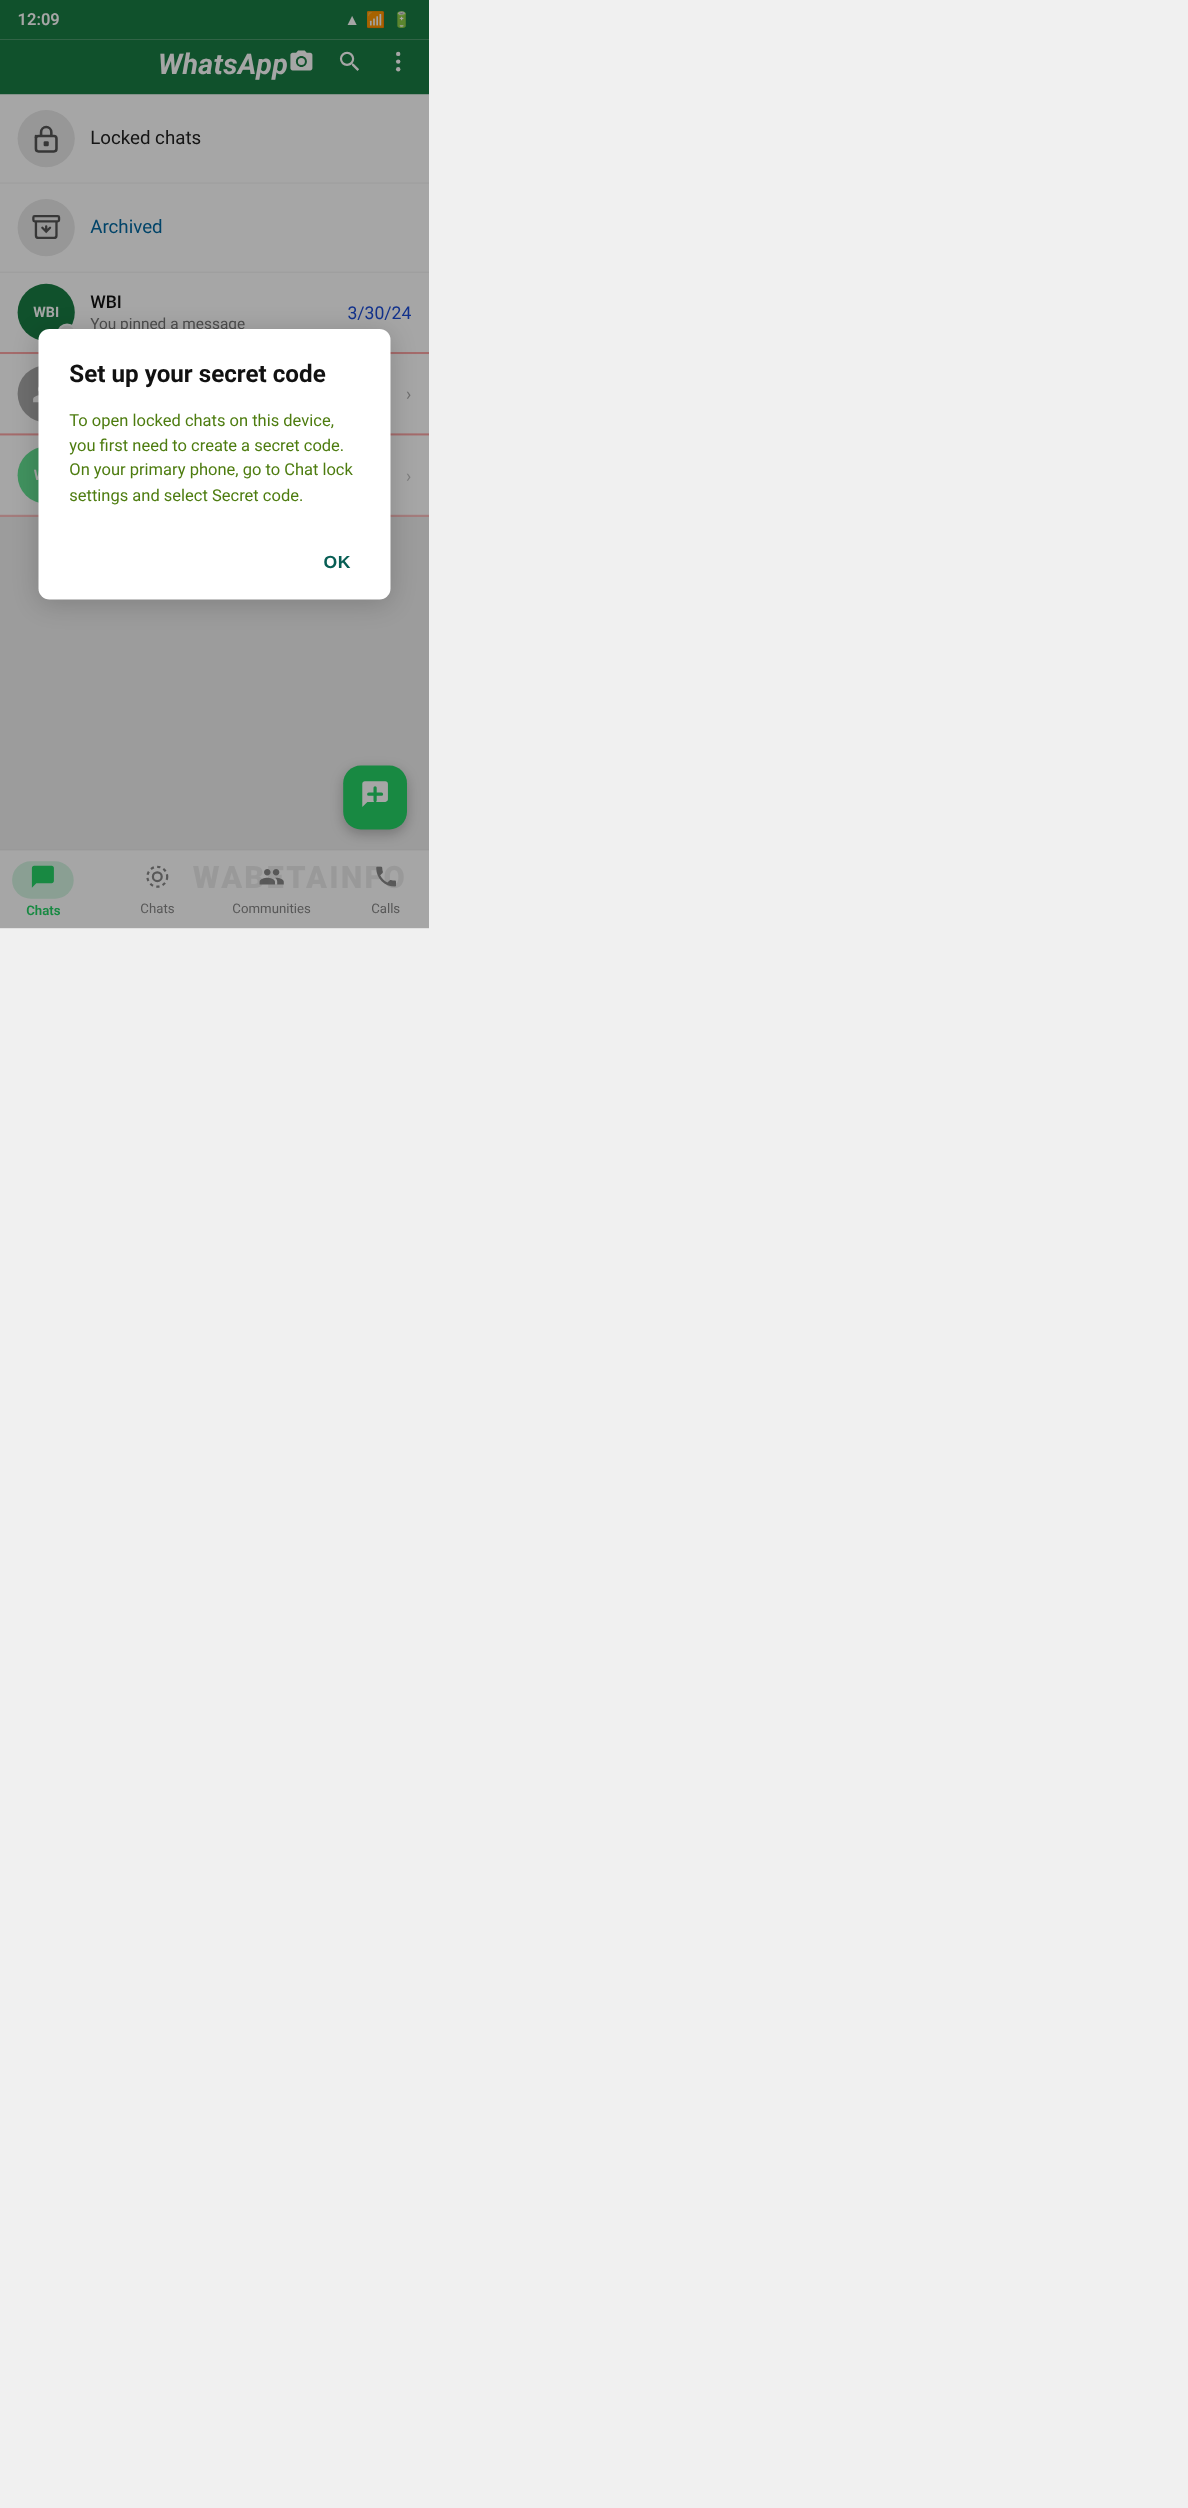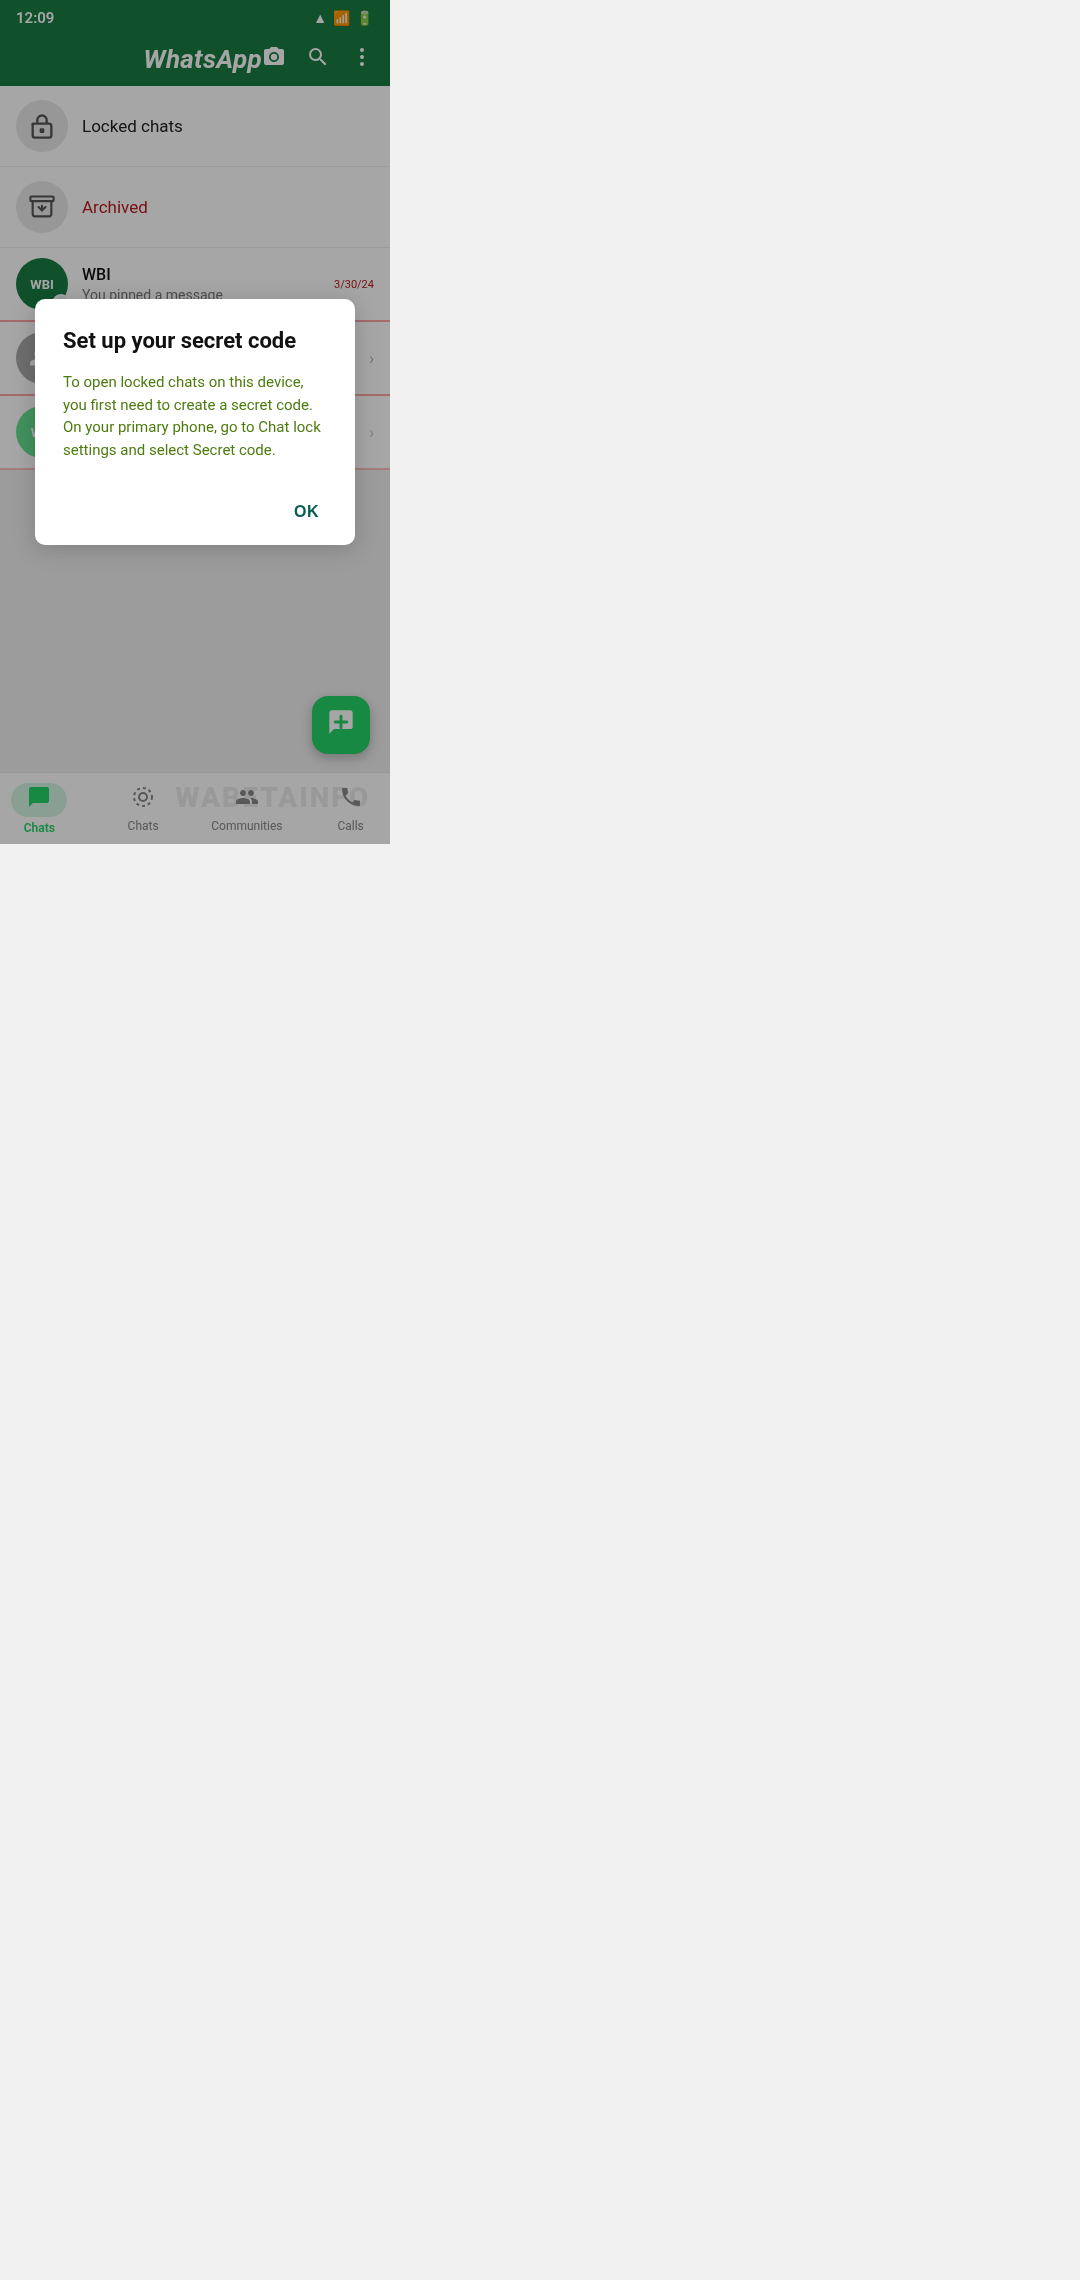--- a/index.html
+++ b/index.html
@@ -110,21 +110,21 @@
       background: #e8e8e8;
       display: flex;
       align-items: center;
       justify-content: center;
       font-size: 24px;
       margin-right: 14px;
       flex-shrink: 0;
     }
     .archived-label {
       font-size: 17px;
-      color: #b91c1c;
+      color: #0369a1;
     }
 
     
     .chat-item {
       display: flex;
       align-items: center;
       padding: 10px 16px;
       background: #fff;
       border-bottom: 2px solid #fca5a5;
     }
@@ -183,22 +183,22 @@
       text-decoration: underline;
     }
     .chat-meta {
       display: flex;
       flex-direction: column;
       align-items: flex-end;
       gap: 4px;
       margin-left: 8px;
     }
     .chat-time {
-      font-size: 11px;
-      color: #b91c1c;
+      font-size: 16px;
+      color: #1d4ed8;
       text-align: right;
     }
     .chat-arrow {
       font-size: 16px;
       color: #aaa;
     }
 
     .avatar-group {
       background: #aaa;
       font-size: 12px;

